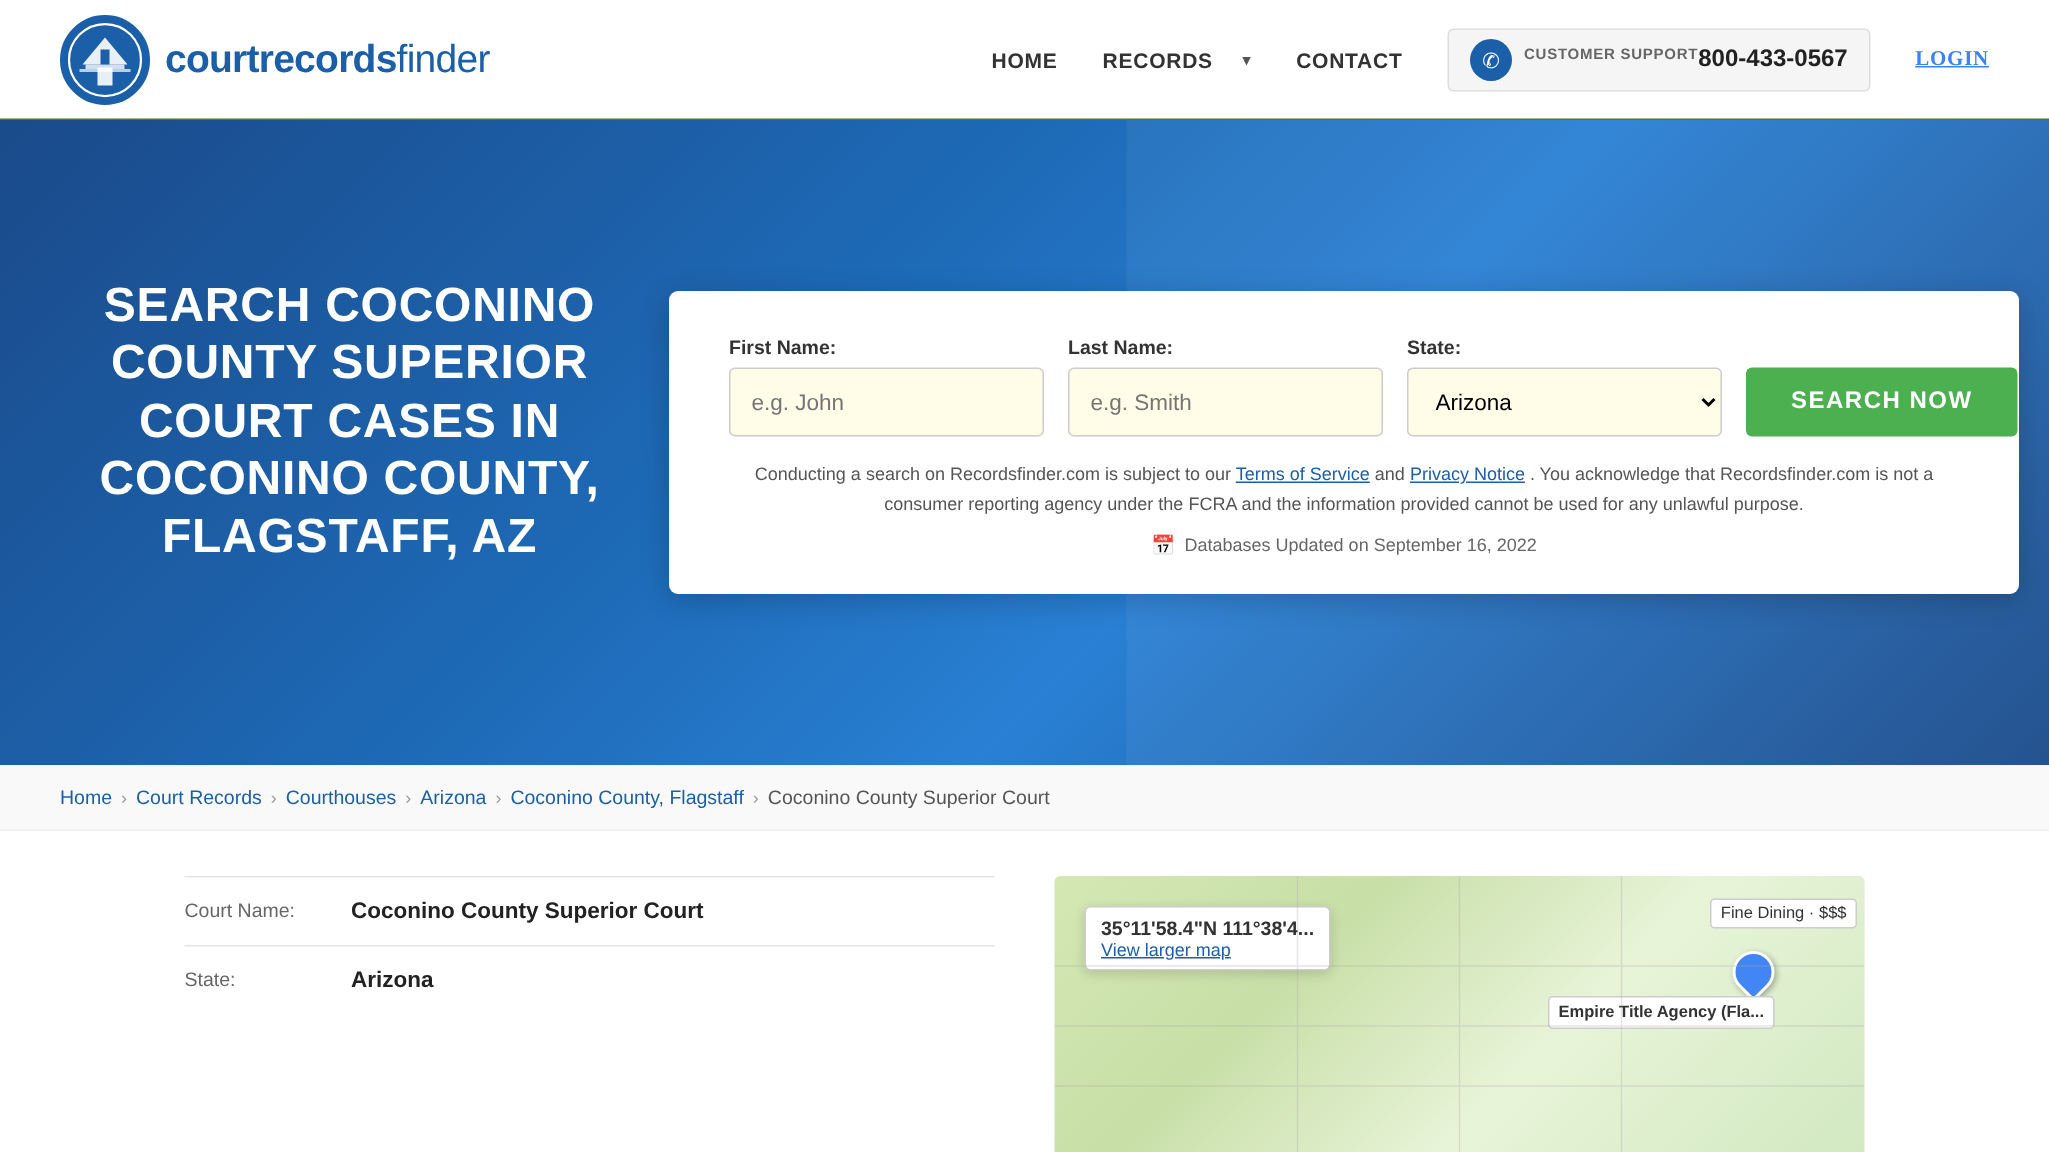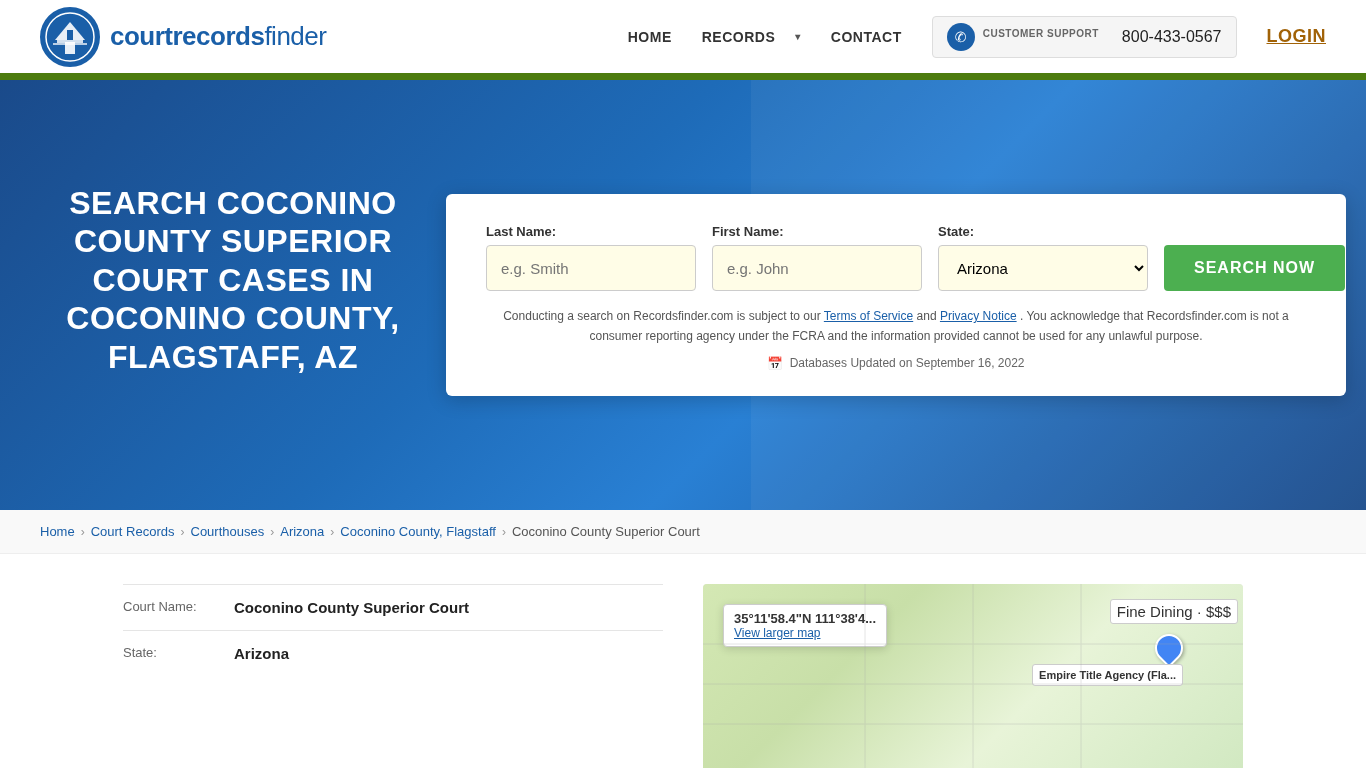--- a/index.html
+++ b/index.html
@@ -1,21 +1,21 @@
 <!DOCTYPE html>
 <html><head>
   <meta charset="utf-8">
   <style>
     * { box-sizing: border-box; margin: 0; padding: 0; }
     body { font-family: Arial, sans-serif; font-size: 14px; color: #333; background: #fff; }
 
     
     .header {
       background: #fff;
-      border-bottom: 7px solid #4d7c0f;
+      border-bottom: 1px solid #4d7c0f;
       padding: 10px 40px;
       display: flex;
       align-items: center;
       justify-content: space-between;
       height: 80px;
     }
     .logo-area {
       display: flex;
       align-items: center;
       gap: 10px;
@@ -93,30 +93,30 @@
       flex-direction: row;
     }
     .support-label {
       font-size: 10px;
       color: #666;
       font-weight: 600;
       letter-spacing: 0.5px;
     }
     .support-number {
       font-size: 16px;
-      font-weight: 400;
+      font-weight: 700;
       color: #222;
-      margin-left: 23px;
     }
     .login-btn {
-      font-size: 18px;
-      font-weight: 600;
-      color: #a16207;
+      font-size: 14px;
+      font-weight: 600;
+      color: #3b82f6;
       cursor: pointer;
       letter-spacing: 0.5px;
+      font-family: Liberation Serif, serif;
     }
 
     
     .hero {
       background: linear-gradient(135deg, #1a4a8a 0%, #1e6bb8 40%, #2980d4 60%, #1a4a8a 100%);
       min-height: 430px;
       display: flex;
       flex-direction: row;
       align-items: center;
       justify-content: center;
@@ -344,21 +344,21 @@
       font-weight: 600;
     }
     .map-fine-dining {
       position: absolute;
       top: 15px;
       right: 5px;
       background: #fff;
       border: 1px solid #ccc;
       border-radius: 3px;
       padding: 3px 6px;
-      font-size: 15px;
+      font-size: 11px;
     }
   </style>
 </head>
 <body>
 
 <header class="header">
   <div class="logo-area">
     <div class="logo-circle">
       <svg viewBox="0 0 50 50" xmlns="http://www.w3.org/2000/svg">
         <circle cx="25" cy="25" r="24" fill="#1a5fa8" stroke="#fff" stroke-width="1.5"></circle>
@@ -389,26 +389,26 @@
     </div>
     <a class="login-btn" href="#">LOGIN</a>
   </nav>
 </header>
 
 <section class="hero">
   <h1 class="hero-title">SEARCH COCONINO COUNTY SUPERIOR COURT CASES IN COCONINO COUNTY, FLAGSTAFF, AZ</h1>
   <div class="search-card">
     <div class="search-row">
       <div class="field-group">
+        <label>First Name:</label>
+        <input type="text" placeholder="e.g. John" style="">
+      </div>
+      <div class="field-group">
         <label>Last Name:</label>
         <input type="text" placeholder="e.g. Smith" style="">
-      </div>
-      <div class="field-group">
-        <label>First Name:</label>
-        <input type="text" placeholder="e.g. John" style="">
       </div>
       <div class="field-group">
         <label>State:</label>
         <select>
           <option>Alabama</option>
           <option>Alaska</option>
           <option selected="">Arizona</option>
           <option>Arkansas</option>
           <option>California</option>
           <option>Colorado</option>

